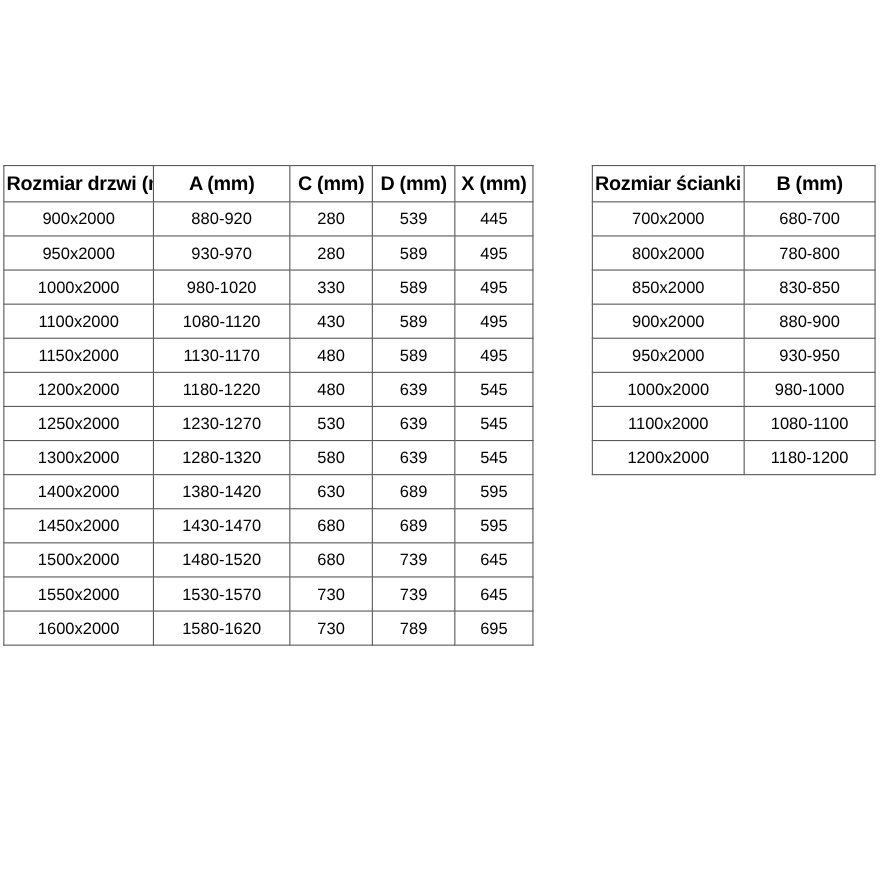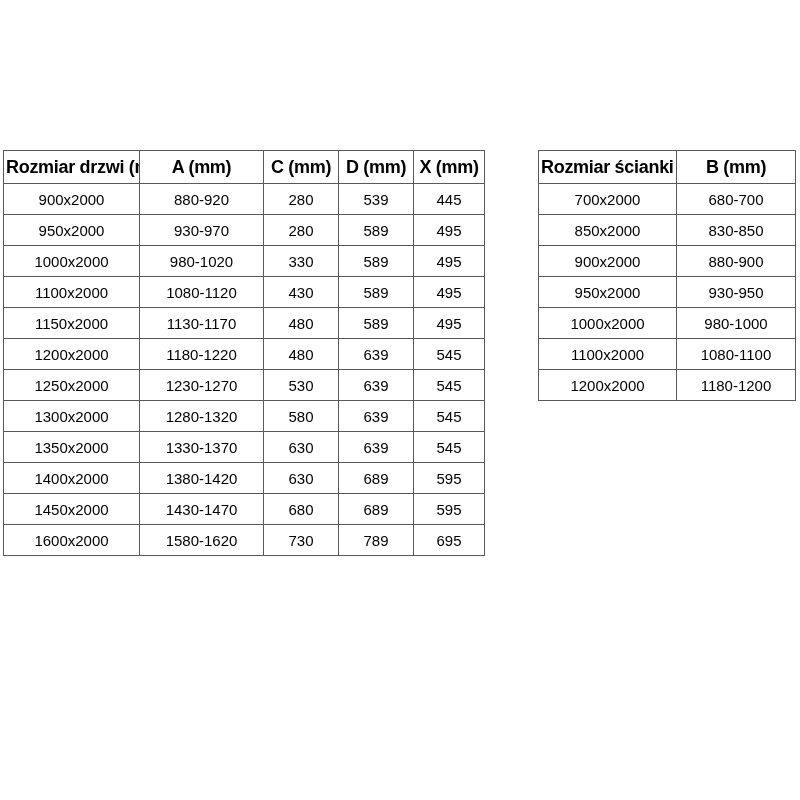--- a/index.html
+++ b/index.html
@@ -120,39 +120,46 @@
           <td>545</td>
         </tr>
         <tr>
           <td>1300x2000</td>
           <td>1280-1320</td>
           <td>580</td>
           <td>639</td>
           <td>545</td>
         </tr>
         <tr>
-          <td>1350x2000</td>
-          <td>1330-1370</td>
-          <td>630</td>
-          <td>639</td>
-          <td>545</td>
-        </tr>
-        <tr>
           <td>1400x2000</td>
           <td>1380-1420</td>
           <td>630</td>
           <td>689</td>
           <td>595</td>
         </tr>
         <tr>
           <td>1450x2000</td>
           <td>1430-1470</td>
           <td>680</td>
           <td>689</td>
           <td>595</td>
+        </tr>
+        <tr>
+          <td>1500x2000</td>
+          <td>1480-1520</td>
+          <td>680</td>
+          <td>739</td>
+          <td>645</td>
+        </tr>
+        <tr>
+          <td>1550x2000</td>
+          <td>1530-1570</td>
+          <td>730</td>
+          <td>739</td>
+          <td>645</td>
         </tr>
         <tr>
           <td>1600x2000</td>
           <td>1580-1620</td>
           <td>730</td>
           <td>789</td>
           <td>695</td>
         </tr>
       </tbody>
   </table>
@@ -167,20 +174,24 @@
           <th>Rozmiar ścianki (mm)</th>
           <th>B (mm)</th>
         </tr>
     </thead>
     <tbody>
         <tr>
           <td>700x2000</td>
           <td>680-700</td>
         </tr>
         <tr>
+          <td>800x2000</td>
+          <td>780-800</td>
+        </tr>
+        <tr>
           <td>850x2000</td>
           <td>830-850</td>
         </tr>
         <tr>
           <td>900x2000</td>
           <td>880-900</td>
         </tr>
         <tr>
           <td>950x2000</td>
           <td>930-950</td>

